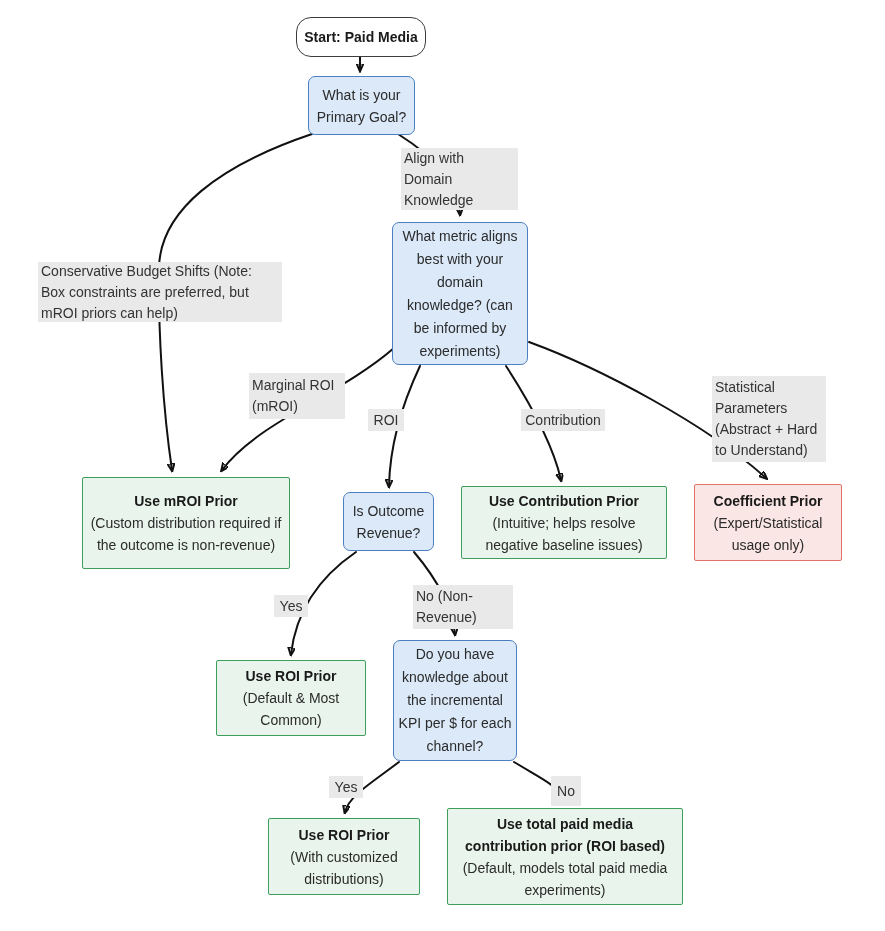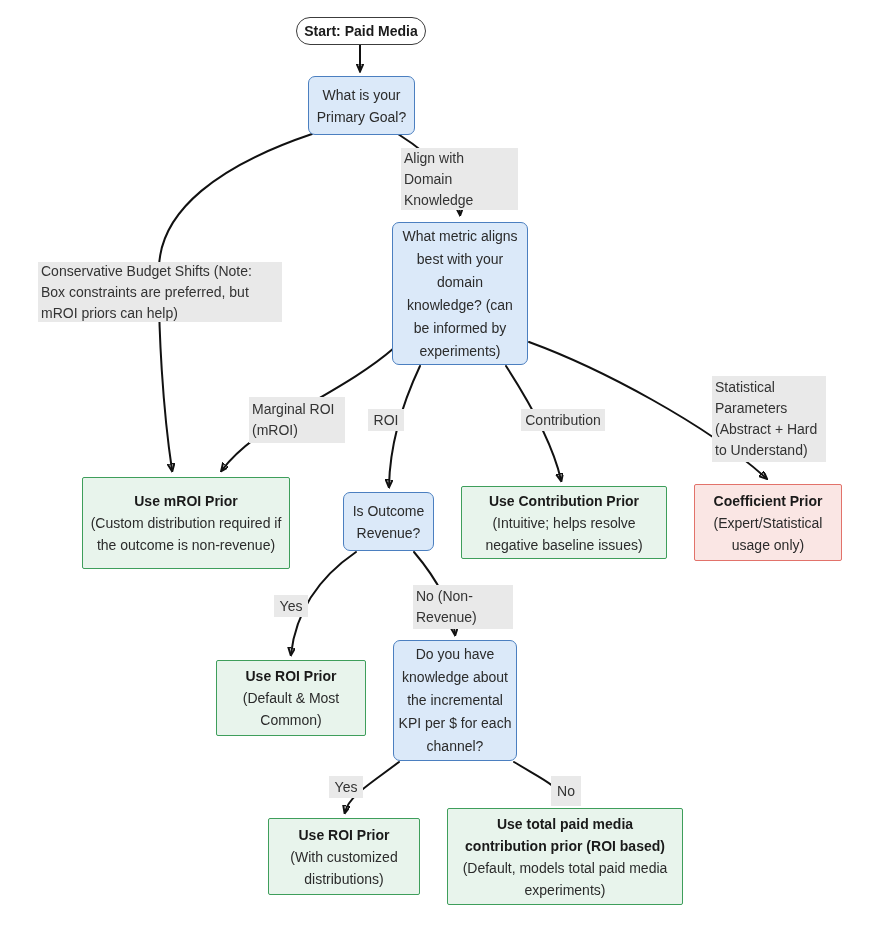--- a/index.html
+++ b/index.html
@@ -39,30 +39,30 @@
     <path d="M506,366 C528,400 553,444 561,480" marker-end="url(#arrow)"></path>
     <path d="M529,342 C600,368 706,424 766,478" marker-end="url(#arrow)"></path>
     <path d="M356,552 C318,578 296,612 291,654" marker-end="url(#arrow)"></path>
     <path d="M414,552 C436,578 452,606 455,634" marker-end="url(#arrow)"></path>
     <path d="M399,762 C370,784 349,796 345,812" marker-end="url(#arrow)"></path>
     <path d="M514,762 C540,778 560,786 565,802" marker-end="url(#arrow)"></path>
   </svg>
 
   <div class="elabel" style="left:401px;top:148px;width:117px;height:62px;">Align with Domain Knowledge</div>
   <div class="elabel" style="left:38px;top:262px;width:244px;height:60px;">Conservative Budget Shifts (Note: Box constraints are preferred, but mROI priors can help)</div>
-  <div class="elabel" style="left:249px;top:373px;width:96px;height:46px;margin-top:24px;">Marginal ROI (mROI)</div>
+  <div class="elabel" style="left:249px;top:373px;width:96px;height:46px;">Marginal ROI (mROI)</div>
   <div class="elabel" style="left:368px;top:409px;width:36px;height:22px;">ROI</div>
   <div class="elabel" style="left:521px;top:409px;width:84px;height:22px;">Contribution</div>
   <div class="elabel" style="left:712px;top:376px;width:114px;height:86px;">Statistical Parameters (Abstract + Hard to Understand)</div>
   <div class="elabel" style="left:274px;top:595px;width:34px;height:22px;">Yes</div>
   <div class="elabel" style="left:413px;top:585px;width:100px;height:44px;">No (Non-Revenue)</div>
   <div class="elabel" style="left:329px;top:776px;width:34px;height:22px;">Yes</div>
   <div class="elabel" style="left:551px;top:776px;width:30px;height:30px;">No</div>
 
-  <div class="node start" style="left:296px;top:17px;width:130px;height:28px;">
+  <div class="node start" style="left:296px;top:17px;width:130px;height:40px;">
     <span>Start: Paid Media</span>
   </div>
 
   <div class="node q" style="left:308px;top:76px;width:107px;height:59px;padding:2px 5px;">
     <span>What is your Primary Goal?</span>
   </div>
 
   <div class="node q" style="left:392px;top:222px;width:136px;height:143px;line-height:23px;padding:8px 7px;">
     <span>What metric aligns best with your domain knowledge? (can be informed by experiments)</span>
   </div>

